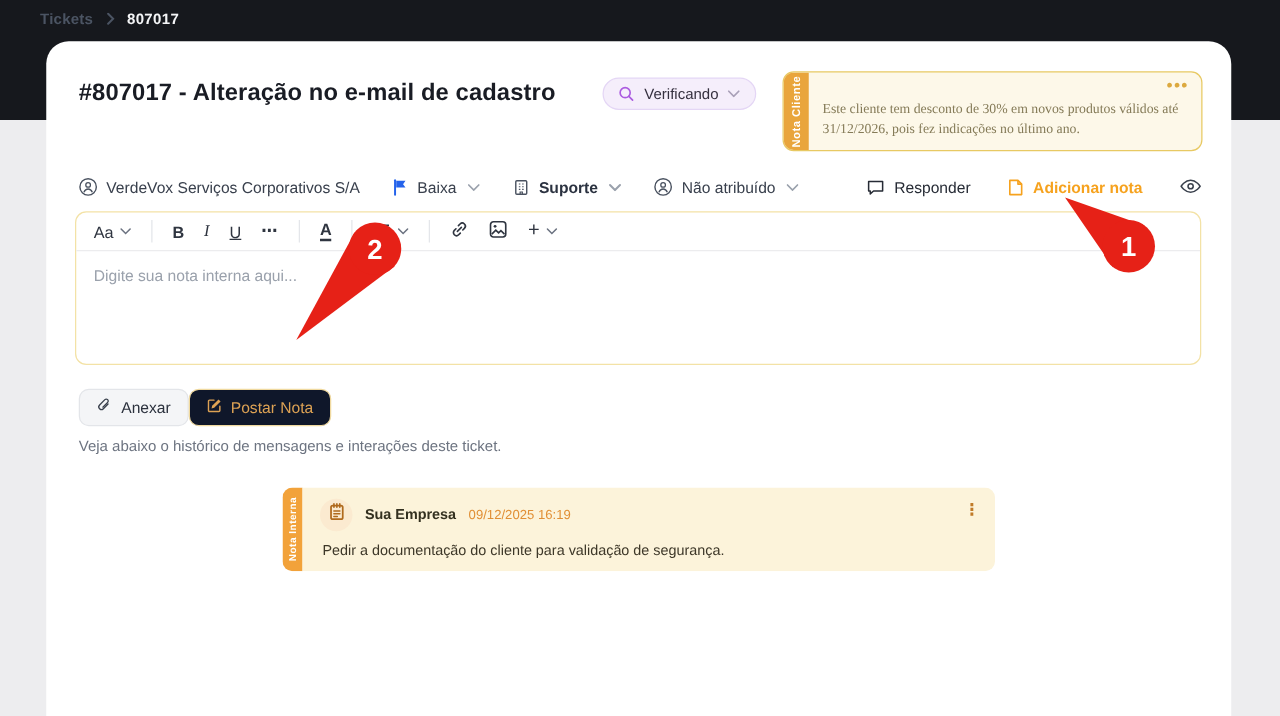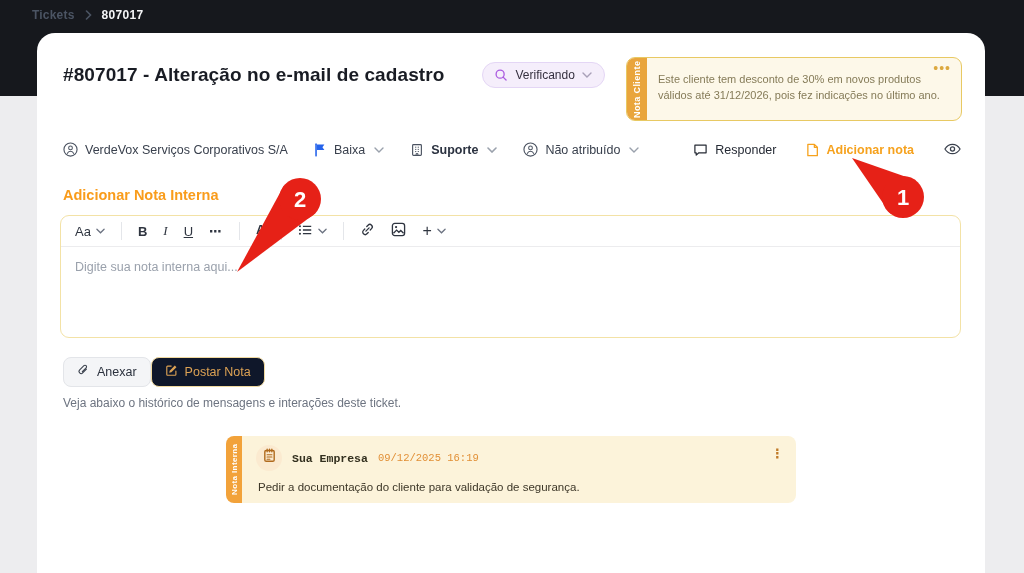--- a/index.html
+++ b/index.html
@@ -23,21 +23,21 @@
   .status-badge .chev { color:#a9a0b8; display:flex; }
 
   
   .client-note { position:absolute; top:24px; right:23px; width:336px; min-height:64px; display:flex; border:1px solid #e8c963; border-radius:9px; overflow:hidden; background:#fdf8e9; }
   .client-note .vtab { width:20px; background:#e9a53c; color:#ffffff; display:flex; align-items:center; justify-content:center; font-size:9px; font-weight:bold; writing-mode:vertical-rl; transform:rotate(180deg); letter-spacing:.4px; }
   .client-note .cbody { flex:1; padding:7px 10px 8px 11px; position:relative; }
   .client-note .chead { display:flex; align-items:baseline; gap:7px; font-size:11px; }
   .client-note .cauthor { font-weight:bold; color:#9b7a22; }
   .client-note .cdate { color:#d9a63f; font-size:10.5px; }
   .client-note .cmenu { position:absolute; top:2px; right:10px; color:#dca93f; font-size:14px; letter-spacing:1px; cursor:pointer; }
-  .client-note .ctext { margin-top:7px; font-size:11px; line-height:1.45; color:#857b58; max-width:300px; }
+  .client-note .ctext { margin-top:15px; font-size:11px; line-height:1.45; color:#857b58; max-width:300px;font-family:Liberation Serif, serif; }
 
   
   .meta-row { display:flex; align-items:center; justify-content:space-between; margin:54px 24px 0 26px; }
   .meta-left { display:flex; align-items:center; gap:26px; }
   .meta-item { display:flex; align-items:center; gap:7px; font-size:12.5px; color:#39404d; cursor:pointer; }
   .meta-item .ic { display:flex; color:#4a5260; }
   .meta-item .chev { color:#9aa1ac; display:flex; margin-left:2px; }
   .meta-item.bold { font-weight:bold; color:#2b3240; }
   .meta-right { display:flex; align-items:flex-start; gap:30px; }
   .action-link { display:flex; align-items:center; gap:7px; font-size:12.5px; color:#262b35; cursor:pointer; }
@@ -67,21 +67,21 @@
 
   
   .history-head { display:flex; align-items:center; gap:9px; margin:22px 0 0 26px; color:#15181f; }
   .history-head .ht { font-size:16px; font-weight:bold; }
   .history-sub { margin:9px 0 0 26px; font-size:12px; color:#6d7481; }
 
   
   .entry { position:relative; margin:26px auto 0 auto; width:570px; min-height:67px; display:flex; border-radius:8px; overflow:hidden; }
   .entry .vtab { width:16px; background:#f2a23a; color:#fff; display:flex; align-items:center; justify-content:center; font-size:8px; font-weight:bold; writing-mode:vertical-rl; transform:rotate(180deg); letter-spacing:.4px; }
   .entry .ebody { flex:1; background:#fcf3da; padding:9px 14px 10px 14px; position:relative; }
-  .entry .ehead { display:flex; align-items:center; gap:10px;font-family:Liberation Mono, monospace; }
+  .entry .ehead { display:flex; align-items:center; gap:10px; }
   .entry .avatar { width:26px; height:26px; border-radius:50%; background:#fbead0; display:flex; align-items:center; justify-content:center; }
   .entry .eauthor { font-size:11.5px; font-weight:bold; color:#33301f; }
   .entry .edate { font-size:10.5px; color:#e18f35; }
   .entry .emenu { position:absolute; top:10px; right:12px; color:#c07a28; font-size:13px; font-weight:bold; cursor:pointer; }
   .entry .etext { margin:10px 0 0 2px; font-size:11.5px; color:#3d3728; }
 
   
   .annot { position:absolute; z-index:50; pointer-events:none; }
   .annot text { font-family:"Liberation Sans",sans-serif; font-weight:bold; fill:#ffffff; font-size:22px; }
 </style>
@@ -205,21 +205,20 @@
       </div>
       <div class="eye-btn">
         <svg width="17" height="12" viewBox="0 0 18 12">
             <path d="M1 6s3-5 8-5 8 5 8 5-3 5-8 5-8-5-8-5z" fill="none" stroke="currentColor" stroke-width="1.3"></path>
             <circle cx="9" cy="6" r="2.2" fill="none" stroke="currentColor" stroke-width="1.3"></circle>
           </svg>
       </div>
     </div>
   </div>
 
-  <div class="editor-heading">Adicionar Nota Interna</div>
 
   <div class="editor">
     <div class="toolbar">
       <div class="tb-item">
         <span>Aa</span>
         <span class="chev">
           <svg width="9" height="6" viewBox="0 0 10 6">
               <path d="M1 1l4 4 4-4" fill="none" stroke="currentColor" stroke-width="1.4" stroke-linecap="round"></path>
             </svg>
         </span>

